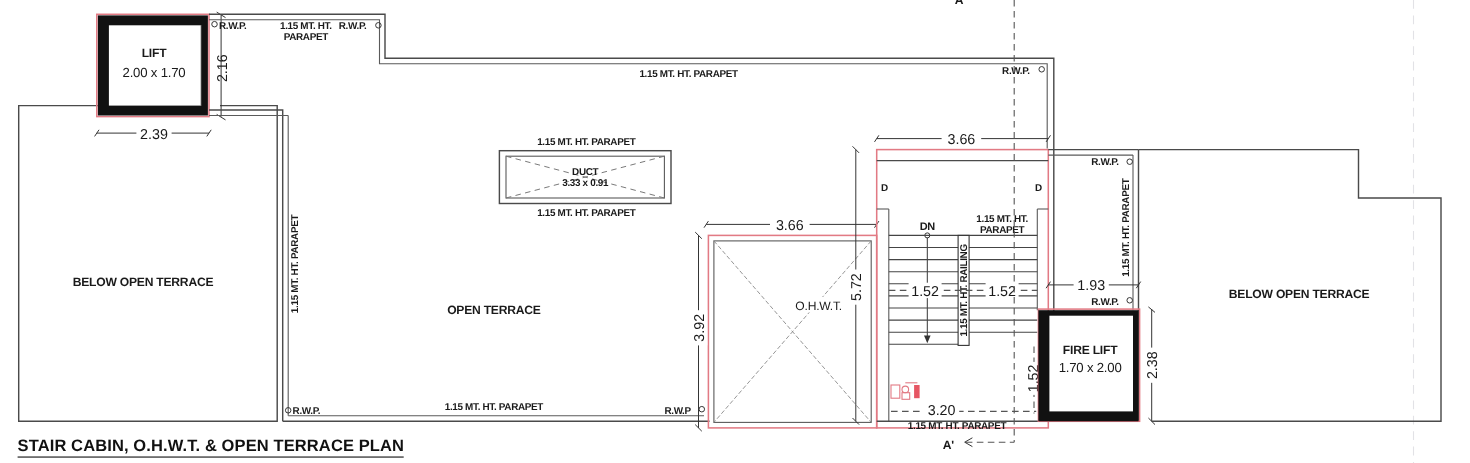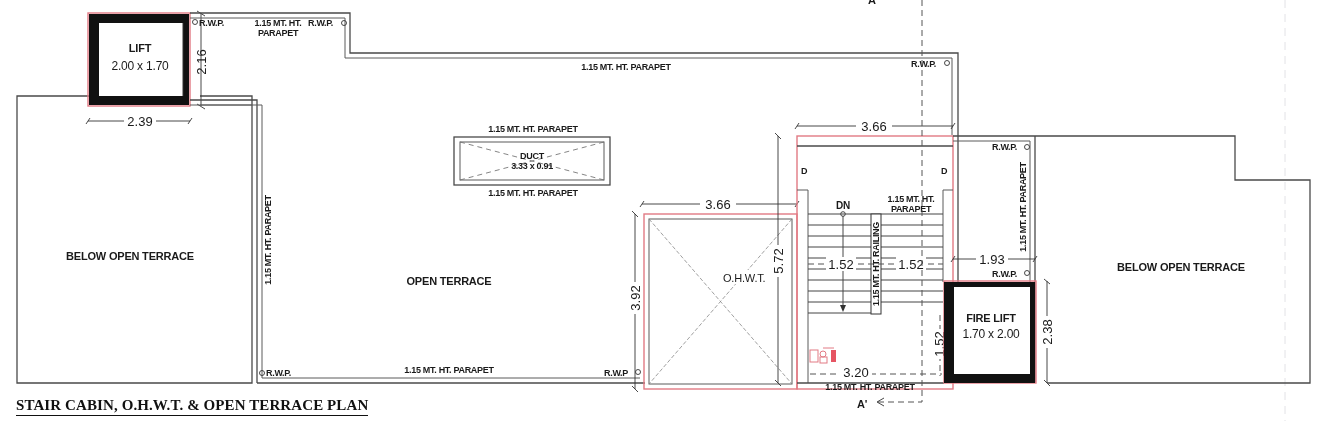--- a/index.html
+++ b/index.html
@@ -12,21 +12,21 @@
     .room { font-size: 11px; font-weight: 700; letter-spacing: -0.2px; }
     .wall { stroke: #4a4a4a; stroke-width: 1.3; fill: none; }
     .wall-thin { stroke: #5a5a5a; stroke-width: 1; fill: none; }
     .red { stroke: #e27a84; stroke-width: 1.4; fill: none; }
     .dash { stroke: #555; stroke-width: 1; fill: none; stroke-dasharray: 6 4; }
     .dash-fine { stroke: #777; stroke-width: 0.9; fill: none; stroke-dasharray: 5 4; }
     .dimline { stroke: #333; stroke-width: 0.9; fill: none; }
     .tread { stroke: #444; stroke-width: 1; }
     .title {
       position: absolute; left: 16px; top: 397px;
-      font-family: Liberation Serif, serif; font-weight: 700; font-size: 15px;
+      font-family: Liberation Sans, sans-serif; font-weight: 700; font-size: 15px;
       color: #111; border-bottom: 1.5px solid #111; padding-bottom: 1px; letter-spacing: 0.1px;
     }
   </style>
 </head>
 <body>
 
 <div class="plan">
 <svg width="1336" height="421" viewBox="0 0 1336 421" xmlns="http://www.w3.org/2000/svg">
 
   <line x1="1285" y1="0" x2="1285" y2="421" stroke="#e2e2e6" stroke-width="1" stroke-dasharray="8 6"></line>

